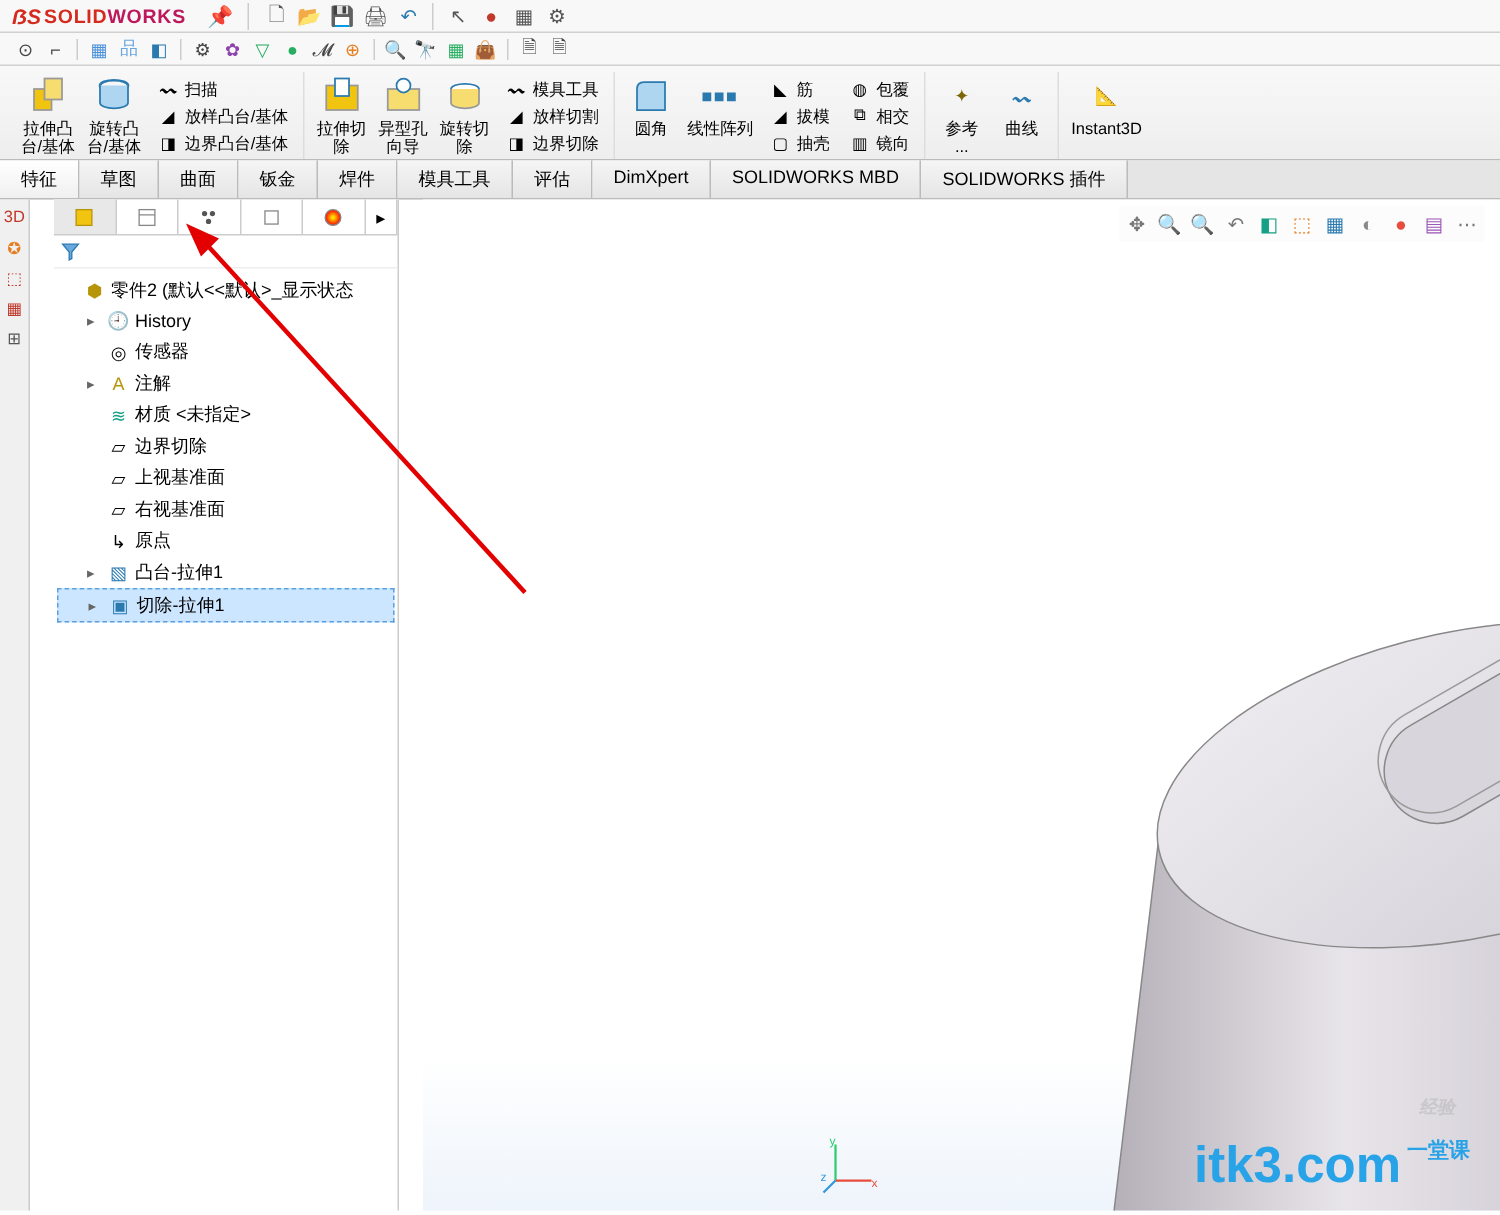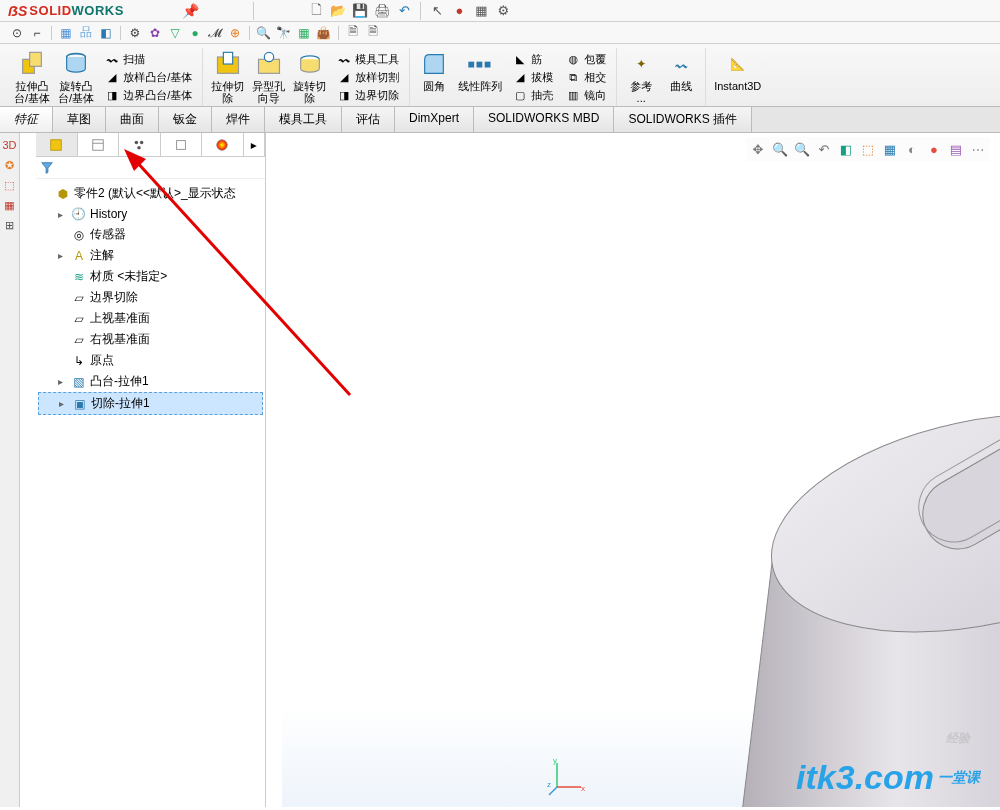--- a/index.html
+++ b/index.html
@@ -1,23 +1,23 @@
 <!DOCTYPE html>
 <html><head>
 <meta charset="utf-8">
 <style>
 * { margin: 0; padding: 0; box-sizing: border-box; font-family: "Microsoft YaHei", "Segoe UI", Arial, sans-serif; }
 body { width: 1000px; height: 810px; background: #fff; overflow: hidden; font-size: 12px; position: relative; }
 
 
-.menubar { height: 22px; display: flex; align-items: center; border-bottom: 1px solid #d0d0d0; background: #f8f8f8; gap: 44px; }
+.menubar { height: 22px; display: flex; align-items: center; border-bottom: 1px solid #d0d0d0; background: #f8f8f8; }
 .logo { display: flex; align-items: center; padding: 0 8px; }
 .logo-ds { color: #d52b1e; font-weight: bold; font-style: italic; font-size: 14px; margin-right: 2px; }
 .logo-text { color: #d52b1e; font-weight: bold; letter-spacing: 0.5px; font-size: 13px; }
-.logo-text .works { color: #0f766e; }
+.logo-text .works { color: #be185d; }
 .menu-items { display: flex; }
 .menu-items span { padding: 3px 12px; cursor: pointer; }
 .menu-pin { color: #1e88e5; padding: 0 6px; cursor: pointer; font-size: 14px; }
 .menu-sep { width: 1px; height: 18px; background: #ccc; margin: 0 4px; }
 .std-tools { display: flex; align-items: center; gap: 2px; padding: 0 4px; }
 .std-btn { width: 20px; height: 18px; display: flex; align-items: center; justify-content: center; cursor: pointer; font-size: 13px; color: #555; }
 
 
 .mini-toolbar { height: 22px; display: flex; align-items: center; gap: 2px; padding: 0 8px; border-bottom: 1px solid #d0d0d0; background: #f8f8f8; }
 .mini-btn { width: 18px; height: 18px; display: flex; align-items: center; justify-content: center; cursor: pointer; font-size: 12px; color: #444; }
@@ -31,21 +31,21 @@
 .rg-big { display: flex; flex-direction: column; align-items: center; padding: 2px 4px; cursor: pointer; min-width: 40px; }
 .rg-big .ico { width: 28px; height: 28px; display: flex; align-items: center; justify-content: center; }
 .rg-big .lbl { font-size: 11px; text-align: center; line-height: 12px; margin-top: 2px; }
 .rg-small-col { display: flex; flex-direction: column; padding: 2px 4px; }
 .rg-small { display: flex; align-items: center; cursor: pointer; padding: 1px 2px; font-size: 11px; white-space: nowrap; }
 .rg-small .ico { width: 16px; height: 16px; margin-right: 3px; display: flex; align-items: center; justify-content: center; }
 
 
 .cmd-tabs { display: flex; background: #e5e5e5; border-bottom: 1px solid #bbb; }
 .cmd-tab { padding: 4px 14px; border-right: 1px solid #bbb; cursor: pointer; background: linear-gradient(#f5f5f5,#e5e5e5); font-size: 12px; }
-.cmd-tab.active { background: linear-gradient(#fff,#f0f0f0); font-style: italic; }
+.cmd-tab.active { background: linear-gradient(#fff,#f0f0f0); }
 
 
 .main { display: flex; height: calc(810px - 22px - 22px - 68px - 24px); position: relative; gap: 16px; }
 .left-iconbar { width: 20px; background: #f0f0f0; border-right: 1px solid #ccc; display: flex; flex-direction: column; align-items: center; padding-top: 4px; gap: 4px; }
 .left-iconbar div { width: 16px; height: 16px; cursor: pointer; font-size: 11px; color: #c0392b; display: flex; align-items: center; justify-content: center; }
 
 
 .tree-panel { width: 230px; border-right: 1px solid #ccc; display: flex; flex-direction: column; background: #fff; }
 .tree-tabs { display: flex; border-bottom: 1px solid #ccc; height: 24px; }
 .tree-tab { flex: 1; display: flex; align-items: center; justify-content: center; cursor: pointer; border-right: 1px solid #ccc; }
@@ -64,21 +64,21 @@
 .view-toolbar { position: absolute; top: 4px; right: 10px; display: flex; gap: 2px; background: rgba(250,250,250,0.5); padding: 2px; }
 .view-btn { width: 20px; height: 20px; cursor: pointer; display: flex; align-items: center; justify-content: center; color: #777; font-size: 13px; }
 
 
 .cylinder { position: absolute; left: 430px; top: 260px; }
 
 
 .arrow-annotation { position: absolute; left: 120px; top: 145px; pointer-events: none; z-index: 100; }
 
 
-.watermark { position: absolute; right: 20px; bottom: 10px; font-size: 34px; font-weight: bold; font-style: italic; color: #29a3e8; display: flex; align-items: center; }
+.watermark { position: absolute; right: 20px; bottom: 10px; font-size: 34px; font-weight: bold; color: #29a3e8; display: flex; align-items: flex-start; }
 .watermark .sm { font-size: 14px; color: #29a3e8; margin-left: 4px; }
 .jy-mark { position: absolute; right: 30px; bottom: 60px; color: rgba(180,180,180,0.5); font-size: 12px; font-weight: bold; font-style: italic; }
 
 
 .triad { position: absolute; left: 265px; bottom: 10px; width: 40px; height: 40px; }
 </style>
 </head>
 <body>
 
 <div class="menubar">

